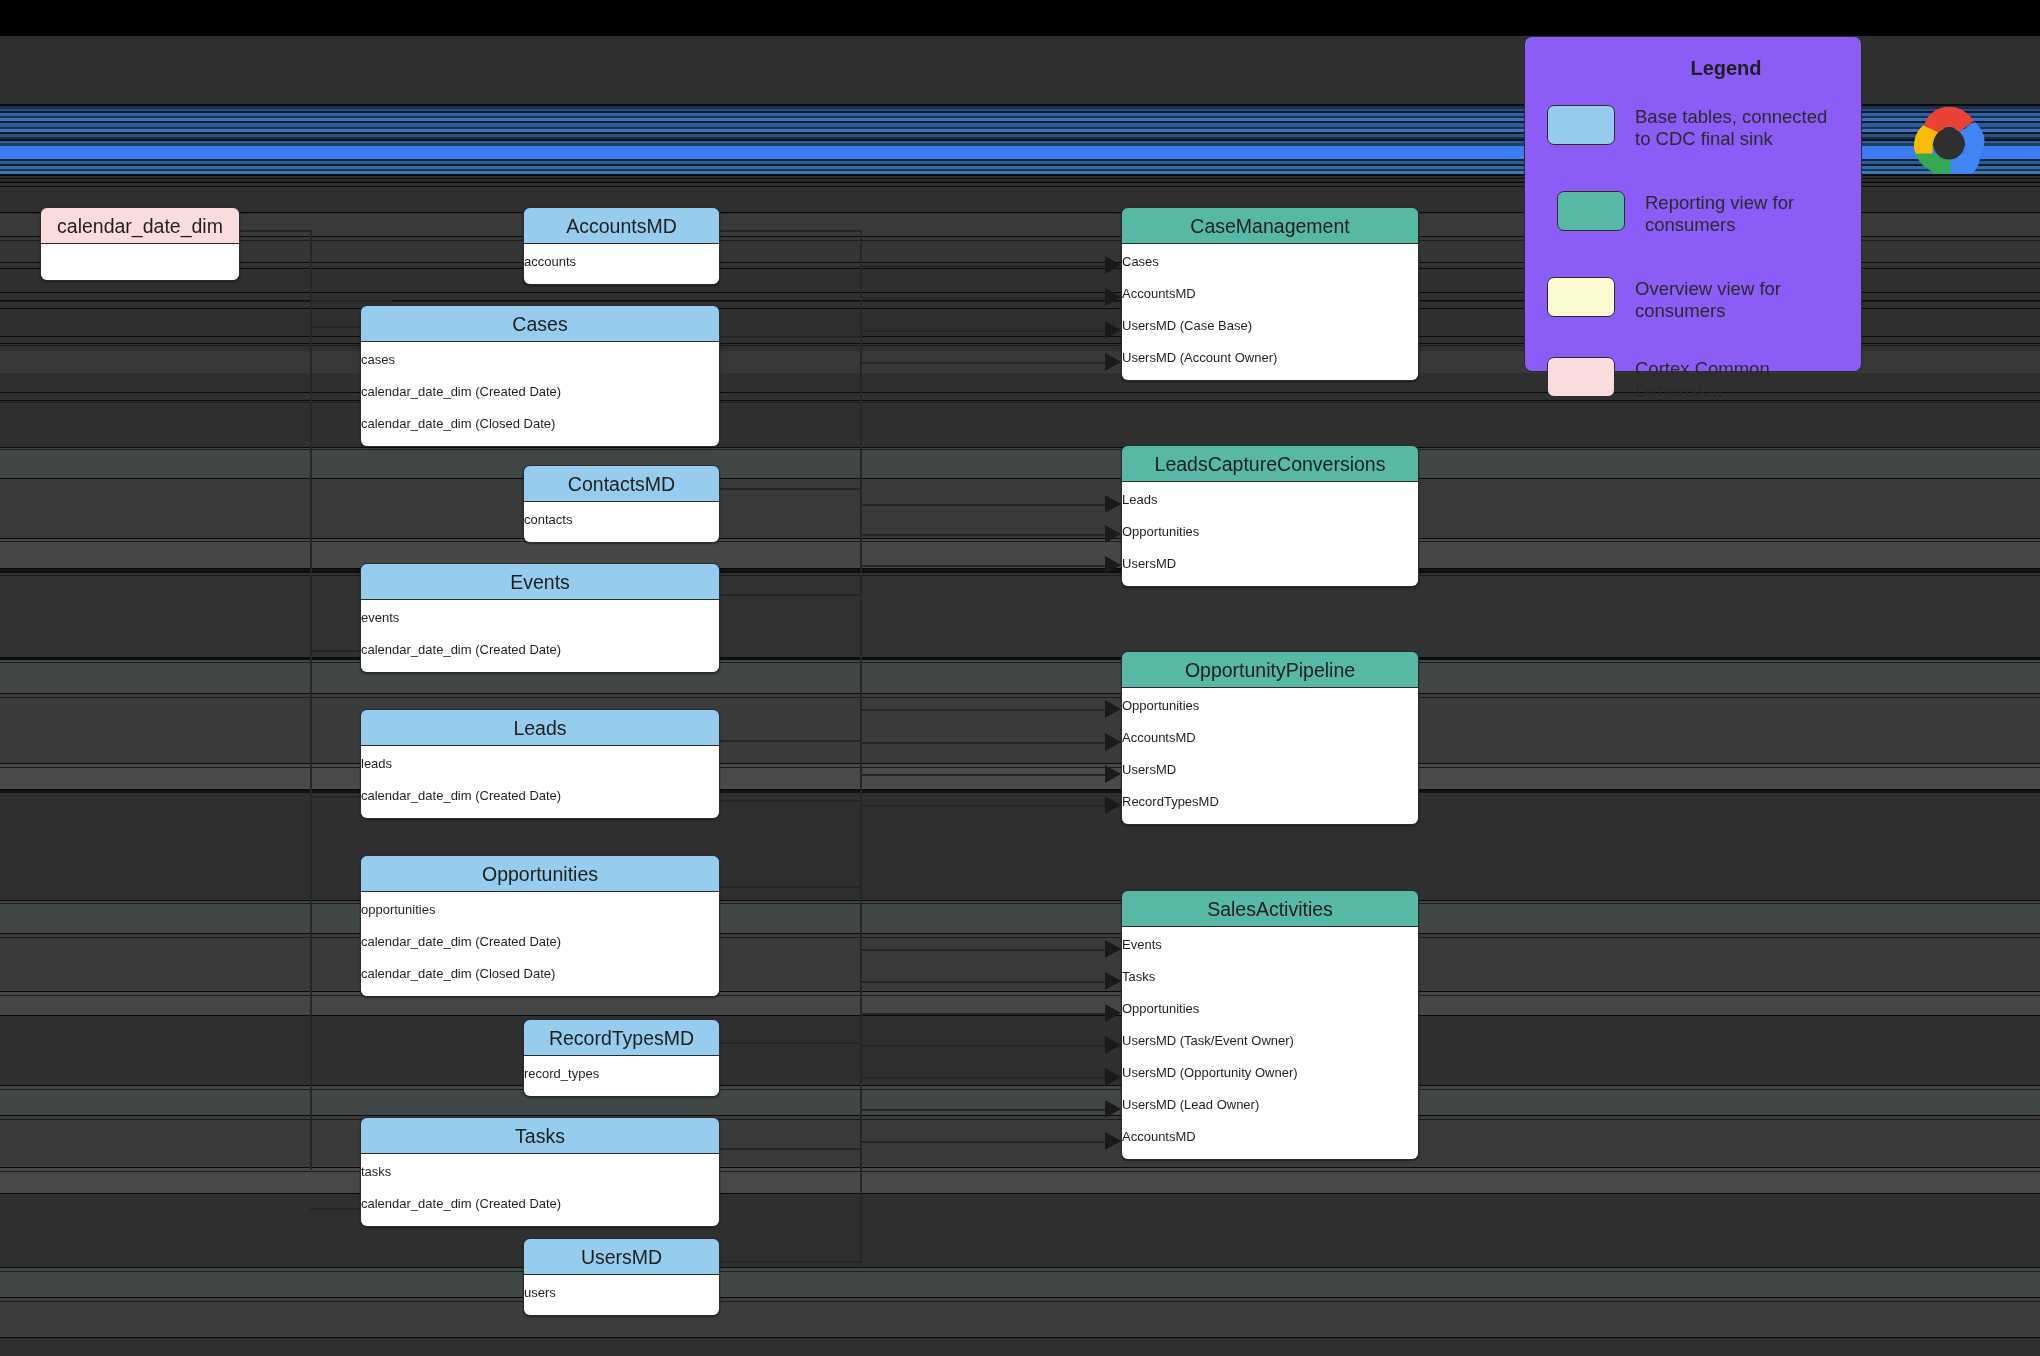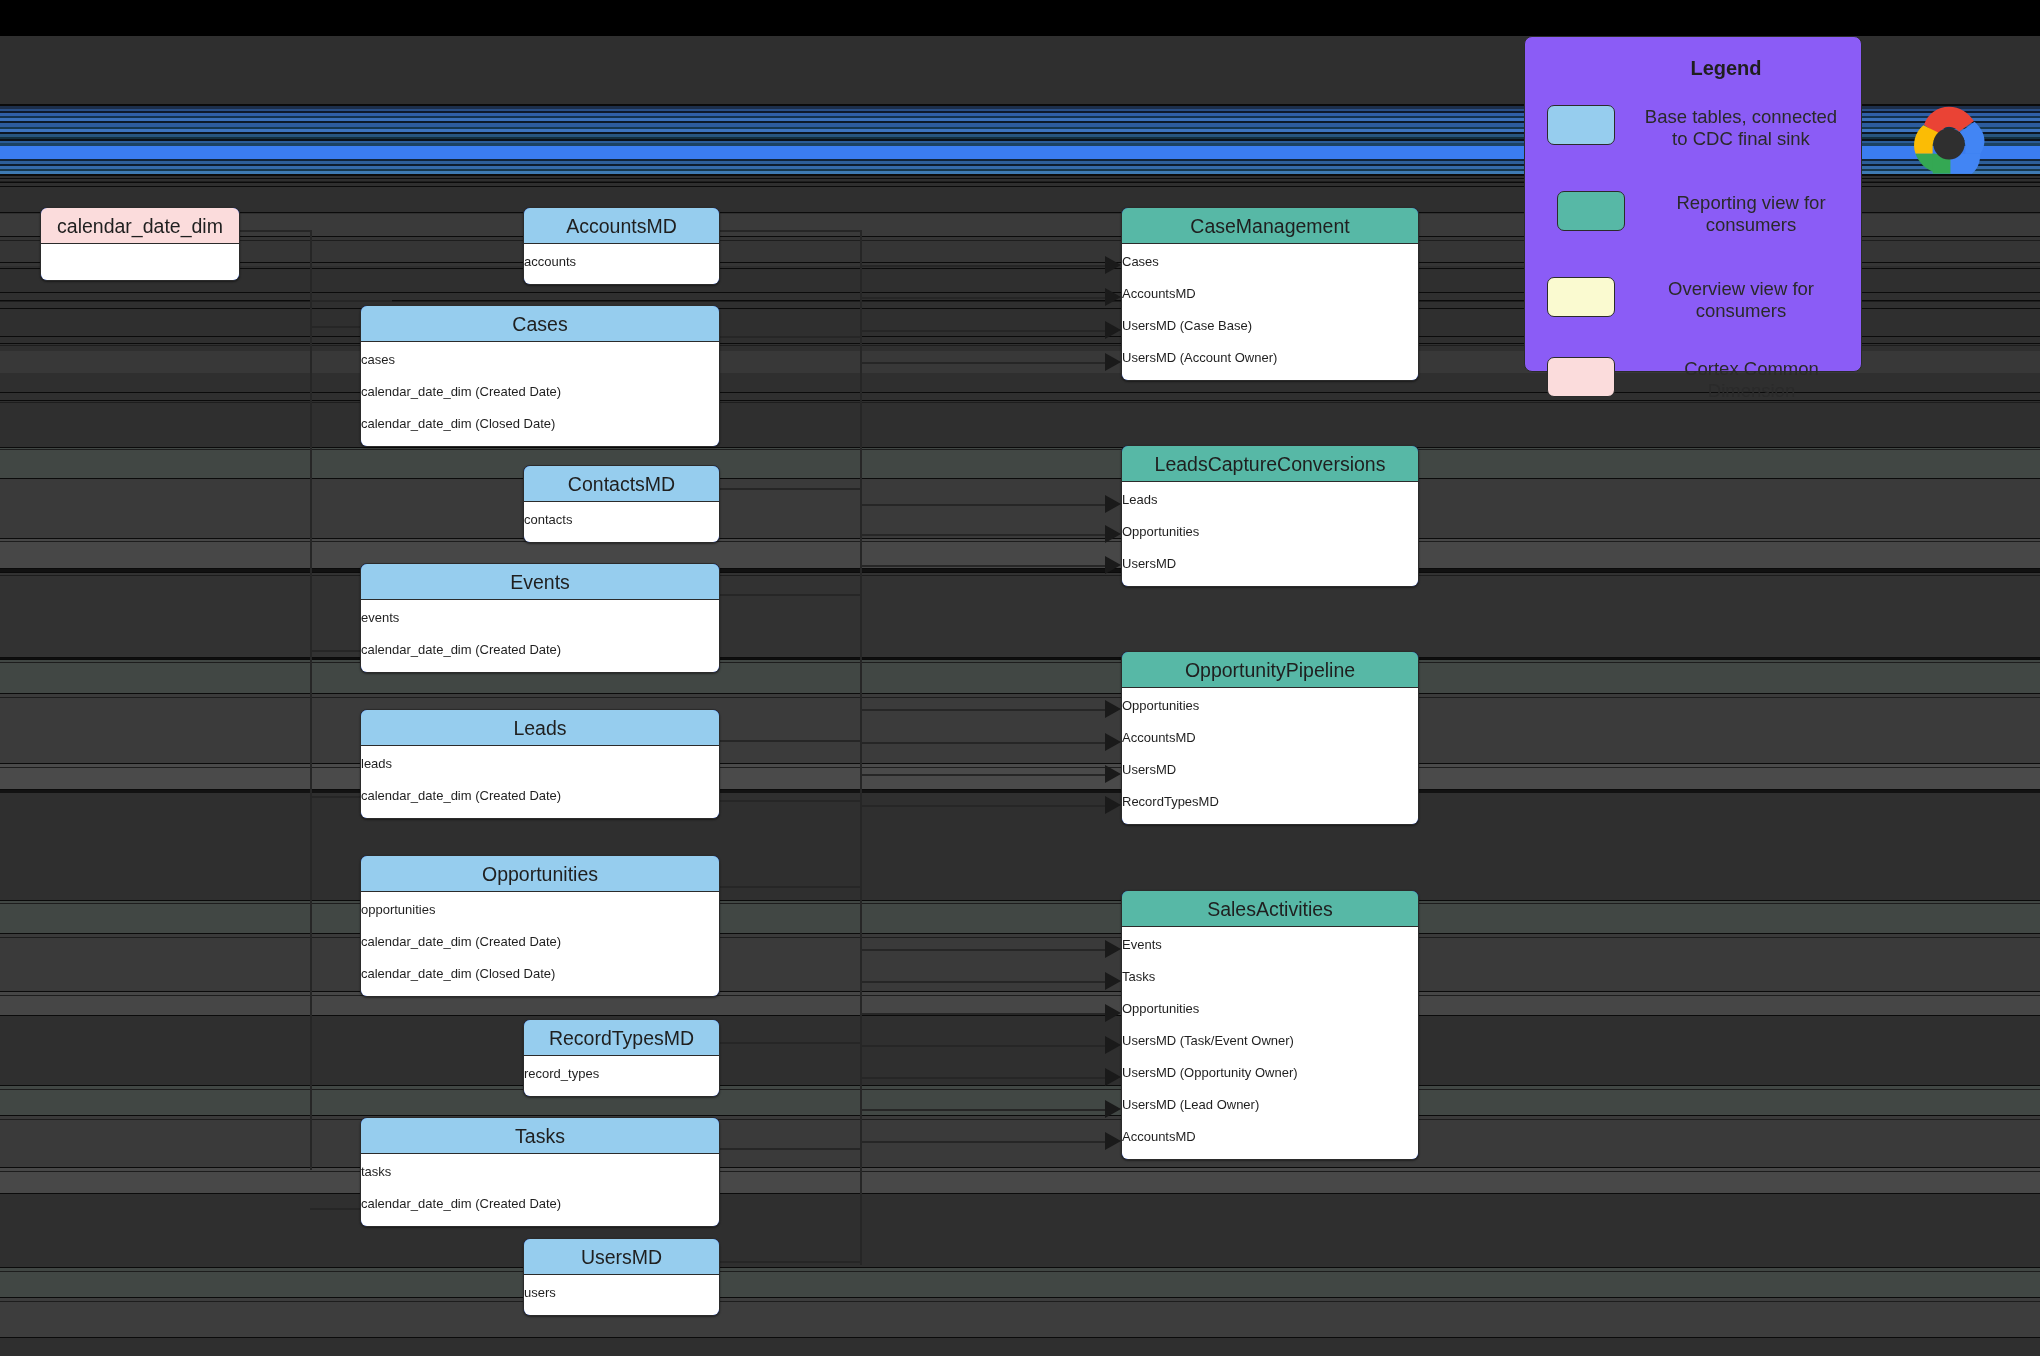--- a/index.html
+++ b/index.html
@@ -84,21 +84,21 @@
     padding-left:66px;
   }
   .leg-row{position:absolute;left:22px;display:flex;align-items:flex-start;width:300px;}
   .swatch{
     width:66px;height:38px;
     border:1.6px solid #2b2b2b;
     border-radius:7px;
     flex:none;
     margin-right:20px;
   }
-  .leg-txt{font-size:18.5px;line-height:22px;color:#2a2a2a;padding-top:1px;text-align:center;}
+  .leg-txt{font-size:18.5px;line-height:22px;color:#2a2a2a;padding-top:1px;}
 
   
   #gclogo{position:absolute;left:1906px;top:104px;width:86px;height:74px;}
 </style>
 </head>
 <body>
 
 <div id="canvas">
 
   <div class="glitch-black-top"></div>
@@ -385,21 +385,21 @@
           <div class="leg-txt">Base tables, connected to CDC final sink</div>
         </div>
         <div class="leg-row" style="top: 154px; margin-left: 10px;">
           <div class="swatch" style="background: rgb(87, 184, 166);"></div>
           <div class="leg-txt">Reporting view for consumers</div>
         </div>
         <div class="leg-row" style="top: 240px;">
           <div class="swatch" style="background: rgb(250, 250, 208);"></div>
           <div class="leg-txt">Overview view for consumers</div>
         </div>
-        <div class="leg-row" style="top: 320px; gap: 21px;">
+        <div class="leg-row" style="top: 320px;">
           <div class="swatch" style="background: rgb(251, 220, 220);"></div>
           <div class="leg-txt">Cortex Common Dimension</div>
         </div>
       </div>
   </div>
 
   <div id="gclogo">
     <svg viewBox="0 0 120 104" width="86" height="74" aria-hidden="true">
       <path d="M60 4 C44 4 30 14 25 29 L46 44 C49 36 54 32 60 32 C66 32 71 35 74 39 L95 24 C87 12 75 4 60 4 Z" fill="#ea4335"></path>
       <path d="M96 25 L75 40 C80 45 83 52 83 60 L83 70 L104 70 C112 58 114 42 96 25 Z" fill="#4285f4"></path>

